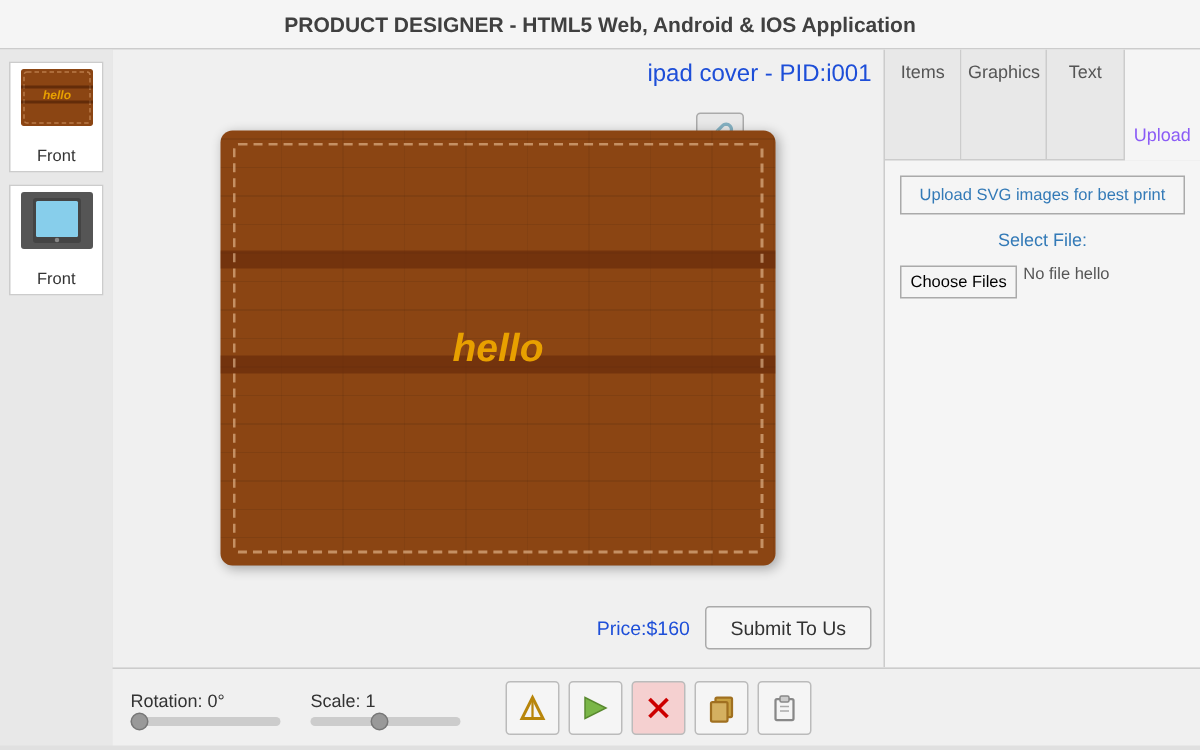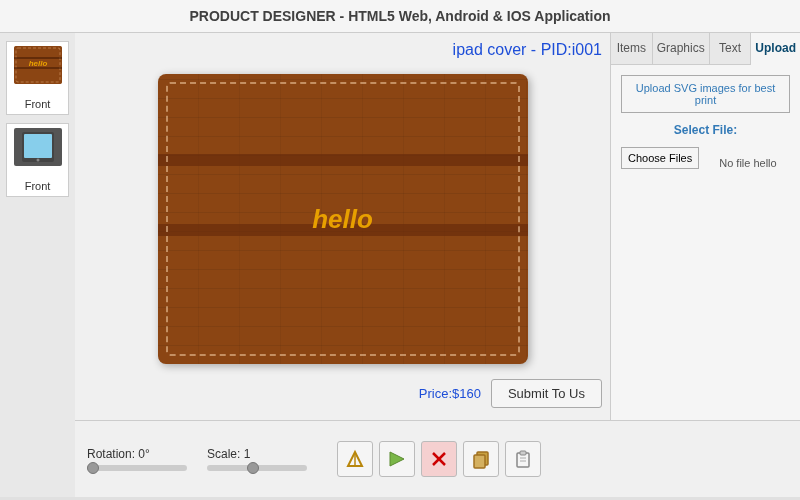--- a/index.html
+++ b/index.html
@@ -204,21 +204,21 @@
     }
 
     
     #controls-bar {
       background: #f0f0f0;
       border-top: 1px solid #ccc;
       padding: 8px 12px;
       display: flex;
       align-items: center;
       gap: 20px;
-      height: 77px;
+      height: 52px;
     }
 
     .control-group {
       display: flex;
       flex-direction: column;
       gap: 4px;
     }
 
     .control-label {
       font-size: 12px;
@@ -259,21 +259,21 @@
       border-radius: 3px;
       display: flex;
       align-items: center;
       justify-content: center;
       cursor: pointer;
       font-size: 18px;
     }
 
     
     #right-panel {
-      width: 190px;
+      width: 211px;
       background: #f5f5f5;
       border-left: 1px solid #ccc;
       display: flex;
       flex-direction: column;
     }
 
     #panel-tabs {
       display: flex;
       border-bottom: 1px solid #ccc;
     }
@@ -288,22 +288,23 @@
       border-right: 1px solid #ccc;
       color: #555;
     }
 
     .panel-tab:last-child { border-right: none; }
 
     .panel-tab.active {
       background: #f5f5f5;
       border-bottom: 2px solid #f5f5f5;
       margin-bottom: -1px;
-      color: #0c4a6e;
-      font-weight: bold;
+      color: #8b5cf6;
+      font-weight: normal;
+      margin-top: 42px;
     }
 
     #panel-content {
       padding: 10px;
       display: flex;
       flex-direction: column;
       gap: 10px;
     }
 
     #upload-hint-btn {
@@ -313,28 +314,28 @@
       font-size: 11px;
       cursor: pointer;
       color: #337ab7;
       text-align: center;
       width: 100%;
     }
 
     #select-file-label {
       font-size: 12px;
       color: #337ab7;
-      font-weight: bold;
+      font-weight: normal;
       text-align: center;
     }
 
     #file-input-row {
       display: flex;
-      align-items: flex-end;
-      gap: 20px;
+      align-items: flex-start;
+      gap: 4px;
     }
 
     #choose-files-btn {
       background: #f5f5f5;
       border: 1px solid #aaa;
       padding: 4px 6px;
       font-size: 11px;
       cursor: pointer;
       white-space: nowrap;
     }

